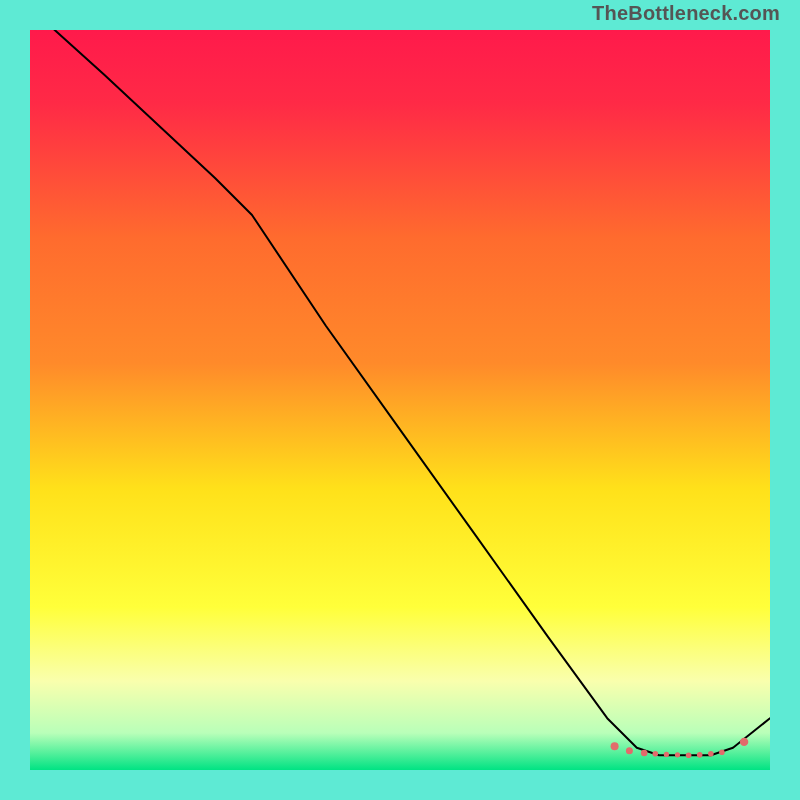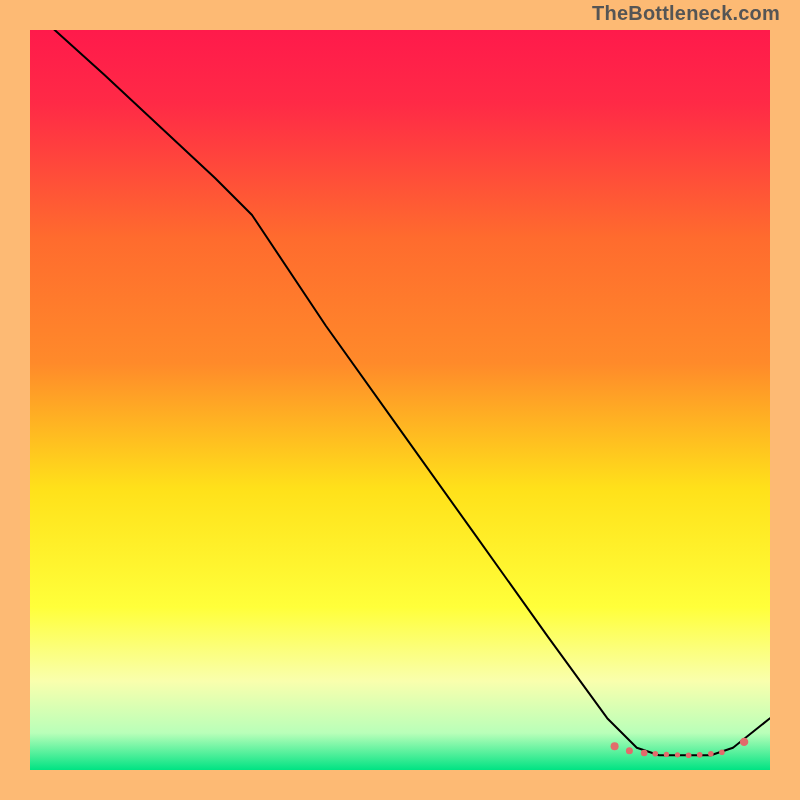--- a/index.html
+++ b/index.html
@@ -8,21 +8,21 @@
     width: 800px;
     height: 800px;
     background: #000;
     font-family: Arial, Helvetica, sans-serif;
     overflow: hidden;
   }
   .frame {
     position: relative;
     width: 800px;
     height: 800px;
-    background: #fdba74;
+    background: #5eead4;
   }
   .watermark {
     position: absolute;
     top: 2px;
     right: 20px;
     color: #555;
     font-size: 20px;
     font-weight: 600;
     letter-spacing: 0.2px;
     z-index: 10;

